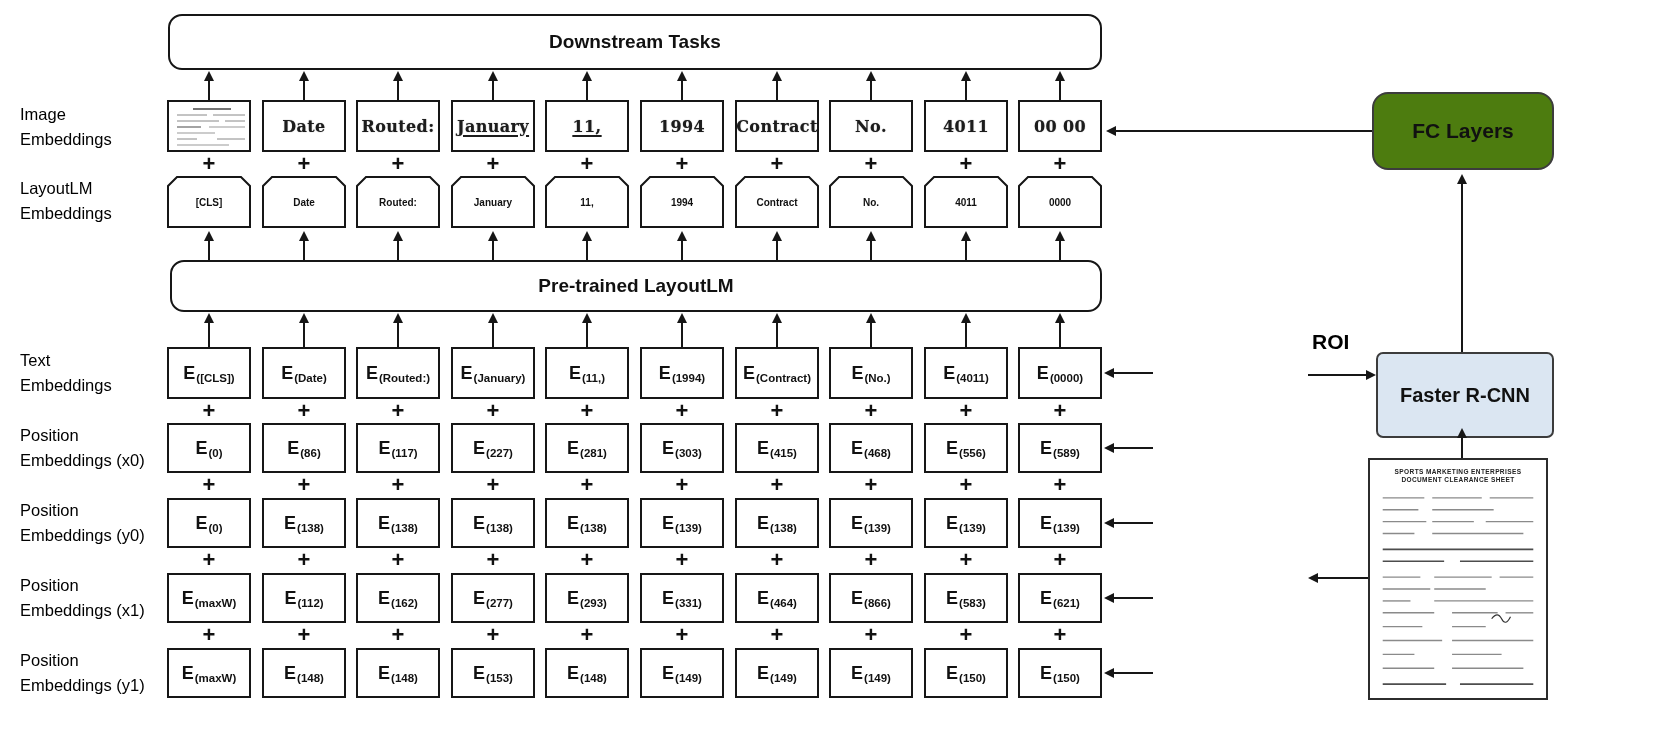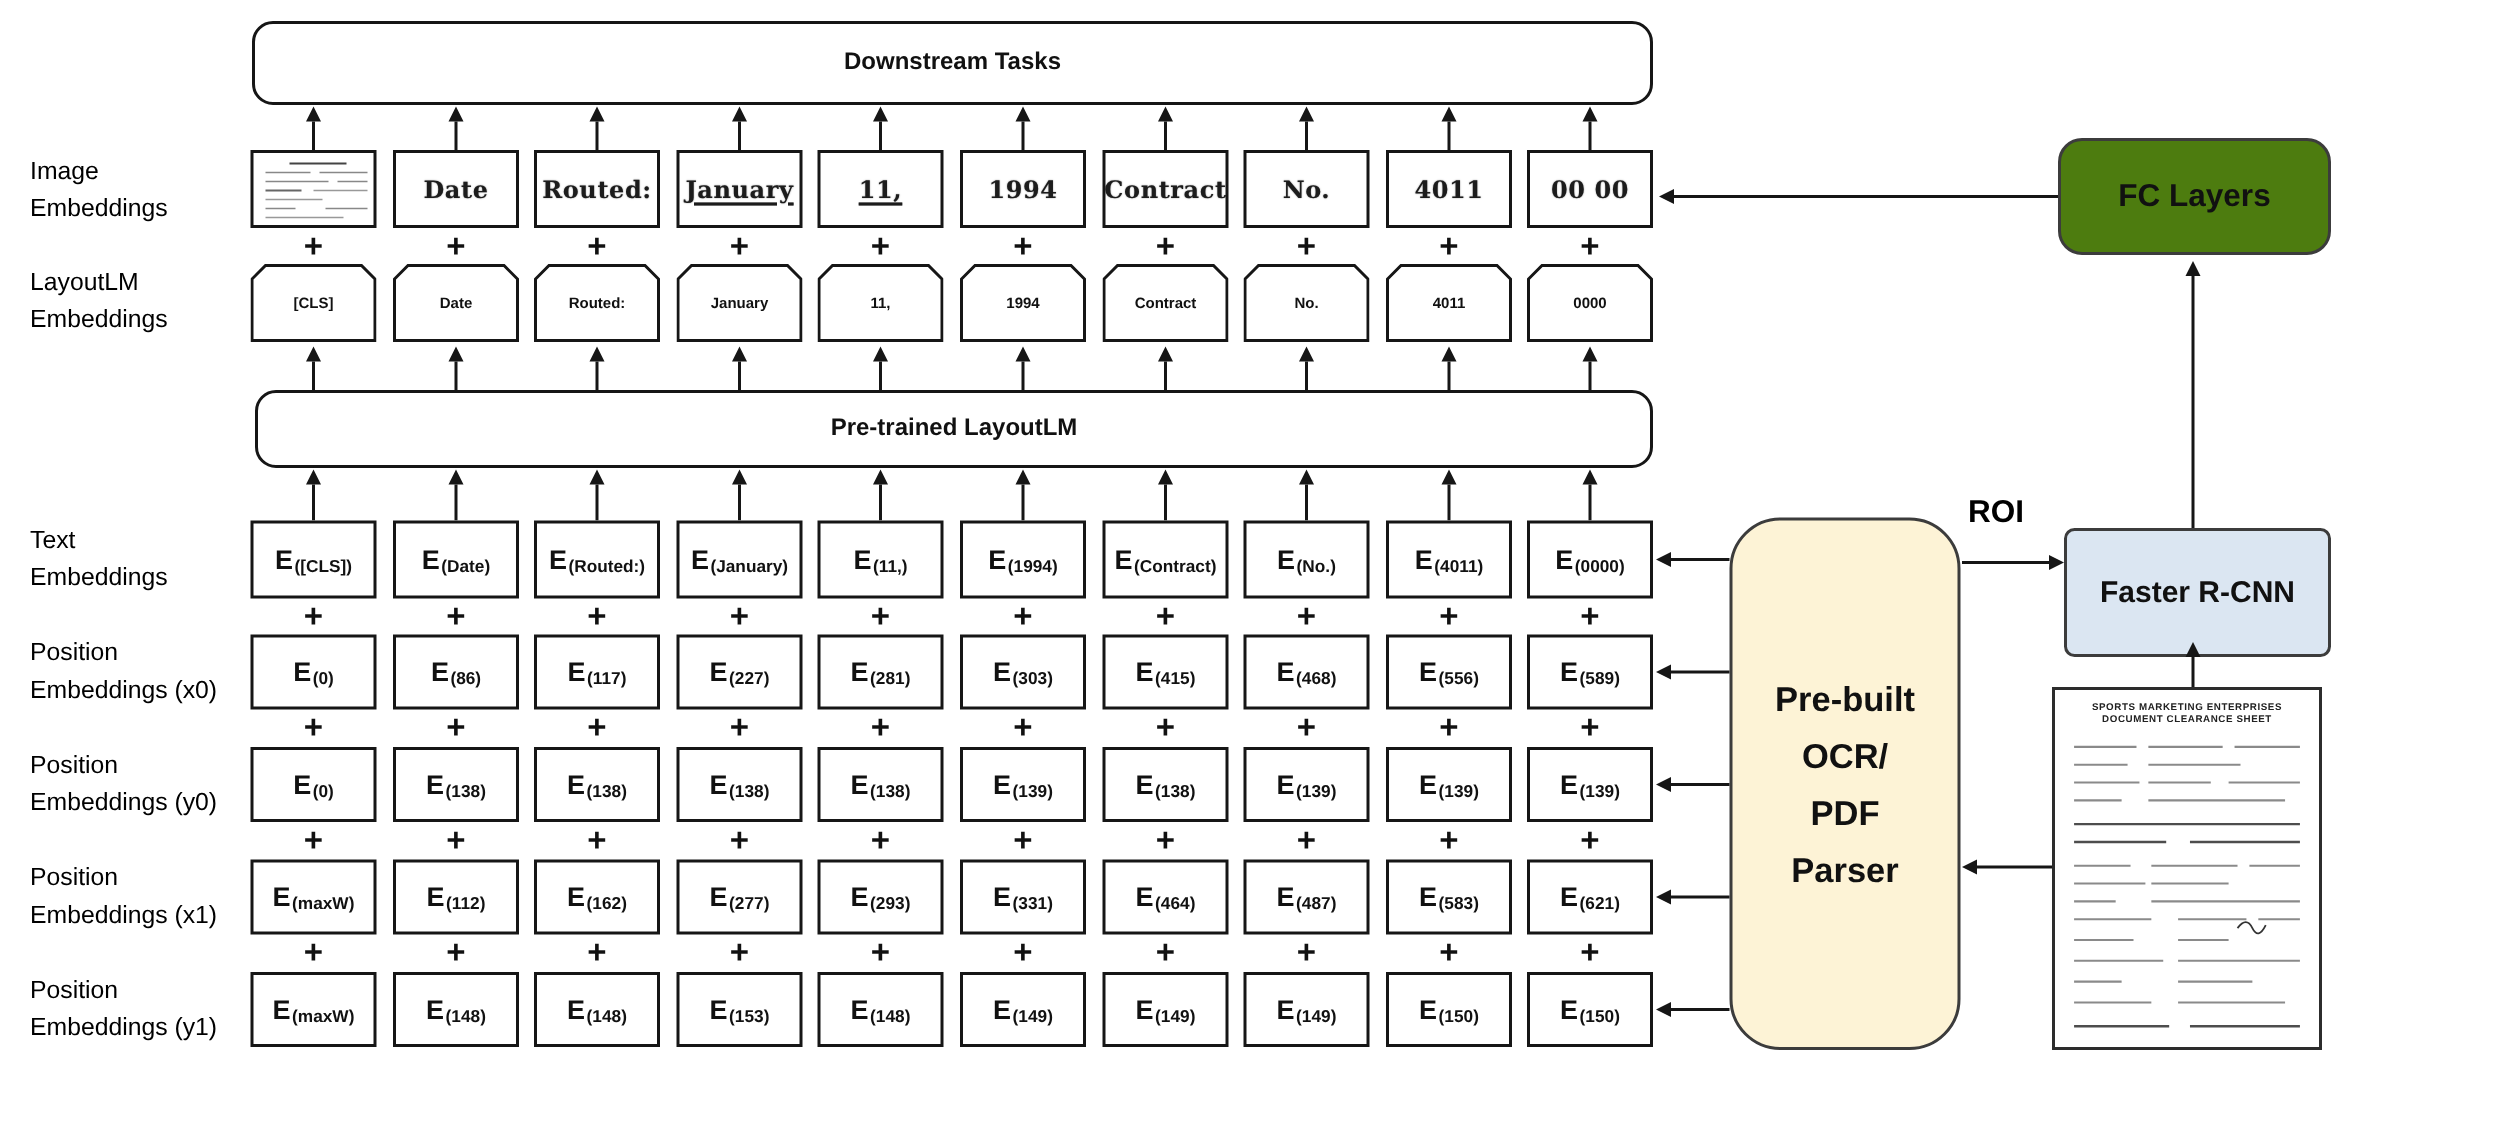--- a/index.html
+++ b/index.html
@@ -1,21 +1,21 @@
 <!DOCTYPE html>
 <html><head>
 <meta charset="utf-8">
 <style>
   html,body{margin:0;padding:0;background:#fff;font-family:"Liberation Sans",sans-serif;}
   #stage{position:relative;width:1668px;height:751px;background:#fff;overflow:hidden;}
 
   
   .box{position:absolute;box-sizing:border-box;background:#fff;border:2px solid #161616;
        display:flex;align-items:center;justify-content:center;}
-  .banner{border:2.5px solid #161616;border-radius:14px;font-weight:bold;font-size:16px;color:#111;}
+  .banner{border:2.5px solid #161616;border-radius:14px;font-weight:bold;font-size:19px;color:#111;}
   #downstream{left:168px;top:14px;width:934px;height:56px;}
   #pretrained{left:170px;top:260px;width:932px;height:52px;}
 
   
   .col{position:absolute;top:0;width:84px;height:751px;}
   .col .box{left:0;width:84px;}
   .r-img{top:100px;height:52px;}
   .r-text{top:347px;height:52px;}
   .r-x0{top:423px;height:50px;}
   .r-y0{top:498px;height:50px;}
@@ -527,21 +527,21 @@
           <span class="e-sub">(468)</span>
     </div>
     <div class="plus p3">+</div>
     <div class="box r-y0">
       <span class="E">E</span>
           <span class="e-sub">(139)</span>
     </div>
     <div class="plus p4">+</div>
     <div class="box r-x1">
       <span class="E">E</span>
-          <span class="e-sub">(487)</span>
+          <span class="e-sub">(866)</span>
     </div>
     <div class="plus p5">+</div>
     <div class="box r-y1">
       <span class="E">E</span>
           <span class="e-sub">(149)</span>
     </div>
   </div>
 
   <div class="col" style="left: 924px;">
     <div class="varrow a1">
@@ -642,26 +642,20 @@
           <span class="e-sub">(150)</span>
     </div>
   </div>
 </div>
 
   <div class="box" id="fc-layers">
     <span>FC Layers</span>
   </div>
   <div class="box" id="faster-rcnn">
     <span>Faster R-CNN</span>
-  </div>
-  <div class="box" id="ocr-parser">
-    <span>Pre-built</span>
-    <span>OCR/</span>
-    <span>PDF</span>
-    <span>Parser</span>
   </div>
   <div id="roi-label">ROI</div>
 
   <div class="box" id="doc-preview">
     <div class="hdr">SPORTS MARKETING ENTERPRISES</div>
     <div class="hdr">DOCUMENT CLEARANCE SHEET</div>
     <svg viewBox="0 0 168 212">
       <g stroke="#8a8a8a" stroke-width="1.4">
         <line x1="8" y1="10" x2="50" y2="10"></line>
           <line x1="58" y1="10" x2="108" y2="10"></line>

